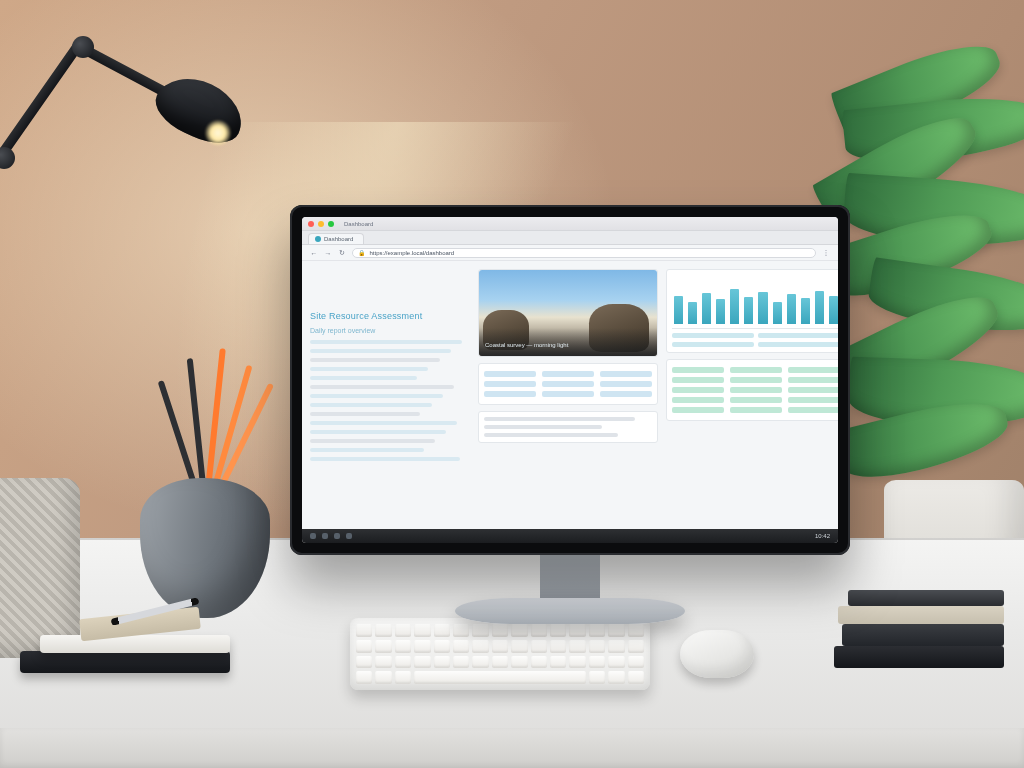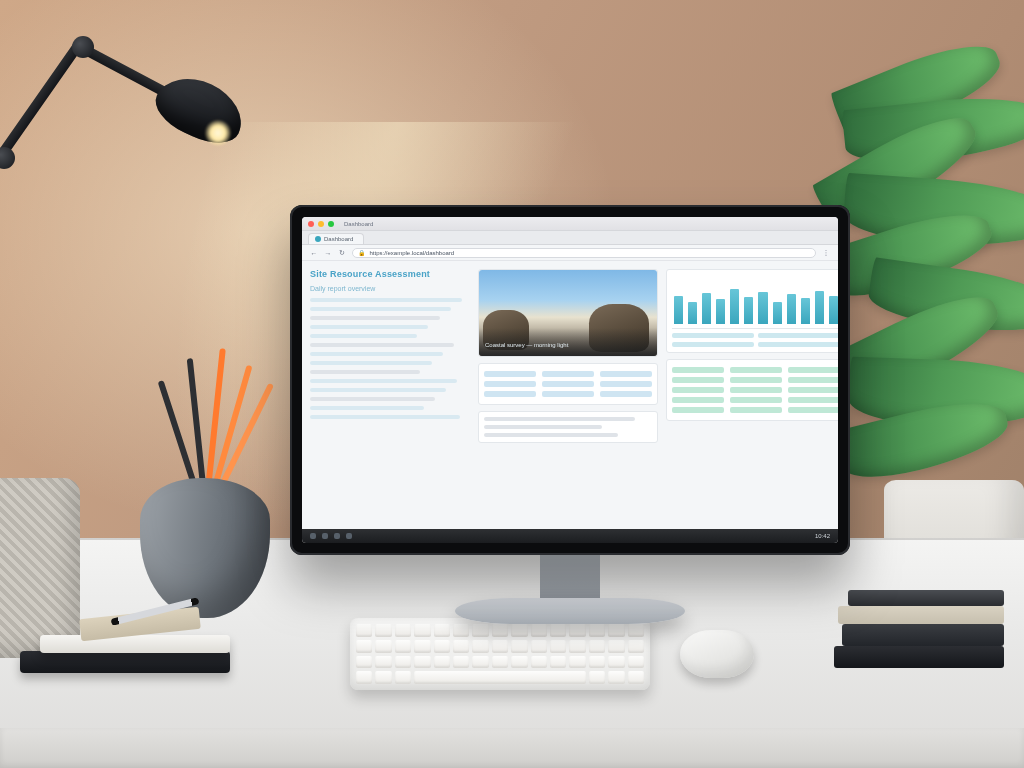--- a/index.html
+++ b/index.html
@@ -211,21 +211,21 @@
     font-size:6px; color:#4b5563;
   }
   .page {
     position:absolute; top:44px; left:0; right:0; bottom:14px;
     display:grid;
     grid-template-columns: 160px 180px 180px;
     gap:8px; padding:8px;
   }
   .col { display:flex; flex-direction:column; gap:6px; }
   h1.pg {
-    font-size:9px; font-weight:700; color:#4aa3c7; letter-spacing:.2px;
+    font-size:9px; font-weight:400; color:#4aa3c7; letter-spacing:.2px;margin-top:42px;
   }
   h2.pg { font-size:7px; font-weight:500; color:#7fb7cf; }
   .line { height:4px; background:#d9e9f1; border-radius:2px; }
   .line.grey { background:#dfe3e8; }
   .card {
     background:#fff; border:1px solid #e3e7eb; border-radius:3px; padding:5px;
   }
   .hero {
     height:86px; border-radius:3px; overflow:hidden; position:relative;
     background:

